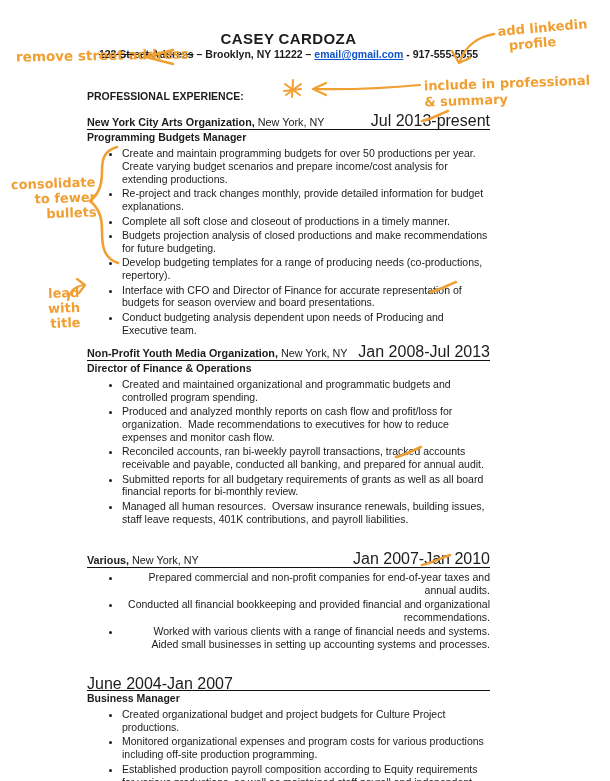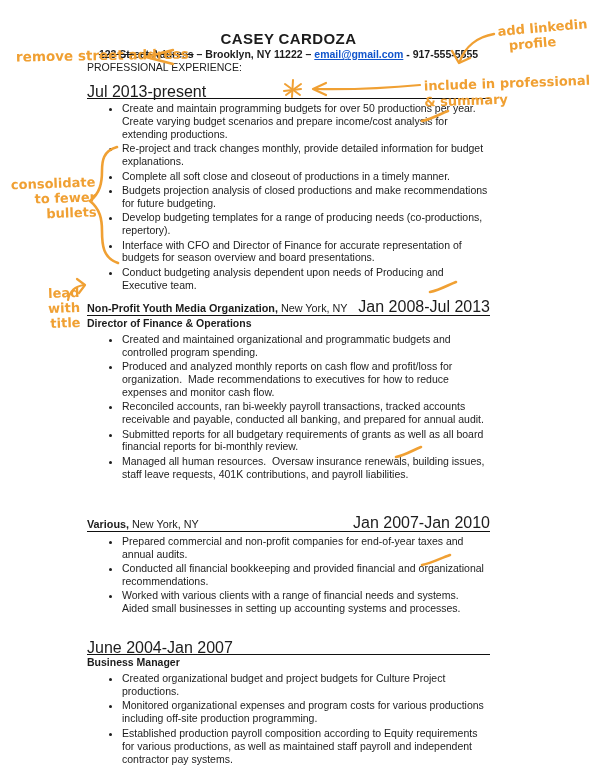--- a/index.html
+++ b/index.html
@@ -20,24 +20,24 @@
     line-height:13px;
   }
   .content{padding:30px 102px 0 87px;}
   
   .hdr{text-align:center;}
   .name{font-size:15px;font-weight:bold;letter-spacing:.4px;margin:0;line-height:17px;}
   .contact{font-weight:bold;margin-top:1px;}
   .strike{text-decoration:line-through;}
   .email{color:var(--link);text-decoration:underline;cursor:pointer;}
   
-  .sec-heading{font-weight:normal;}
+  .sec-heading{font-weight:bold;margin-top:29px;}
   .job{margin-top:11px;}
   .job + .job{margin-top:8px;}
-  .job.g2{margin-top:35px;}
+  .job.g2{margin-top:26px;text-align:right;}
   .job.g3{margin-top:26px;}
   .job-header{
     display:flex;justify-content:space-between;align-items:baseline;
     border-bottom:1.2px solid #111;
     font-size:10.8px;
   }
   .job-company b{font-weight:bold;}
   .job-dates{font-size:16px;white-space:nowrap;}
   .job-title{font-weight:bold;margin-top:1px;}
   ul.bullets{margin:3px 0 0 0;padding-left:35px;list-style:disc;}
@@ -71,22 +71,24 @@
 
     <div class="hdr">
       <h1 class="name">CASEY CARDOZA</h1>
       <div class="contact"><span class="strike">123 Street Address</span><span> – </span><span>Brooklyn, NY 11222</span><span> – </span><a class="email">email@gmail.com</a><span> - </span><span>917-555-5555</span></div>
     </div>
 
     <div class="sec-heading">PROFESSIONAL EXPERIENCE:</div>
 
     <section class="job">
       <div class="job-header">
+        <span class="job-company"><b>New York City Arts Organization,</b><span> New York, NY</span></span>
         <span class="job-dates">Jul 2013-present</span>
       </div>
+      <div class="job-title">Programming Budgets Manager</div>
       <ul class="bullets">
           <li>Create and maintain programming budgets for over 50 productions per year.  Create varying budget scenarios and prepare income/cost analysis for extending productions.</li>
           <li>Re-project and track changes monthly, provide detailed information for budget explanations.</li>
           <li>Complete all soft close and closeout of productions in a timely manner.</li>
           <li>Budgets projection analysis of closed productions and make recommendations for future budgeting.</li>
           <li>Develop budgeting templates for a range of producing needs (co-productions, repertory).</li>
           <li>Interface with CFO and Director of Finance for accurate representation of budgets for season overview and board presentations.</li>
           <li>Conduct budgeting analysis dependent upon needs of Producing and Executive team.</li>
         </ul>
     </section>

